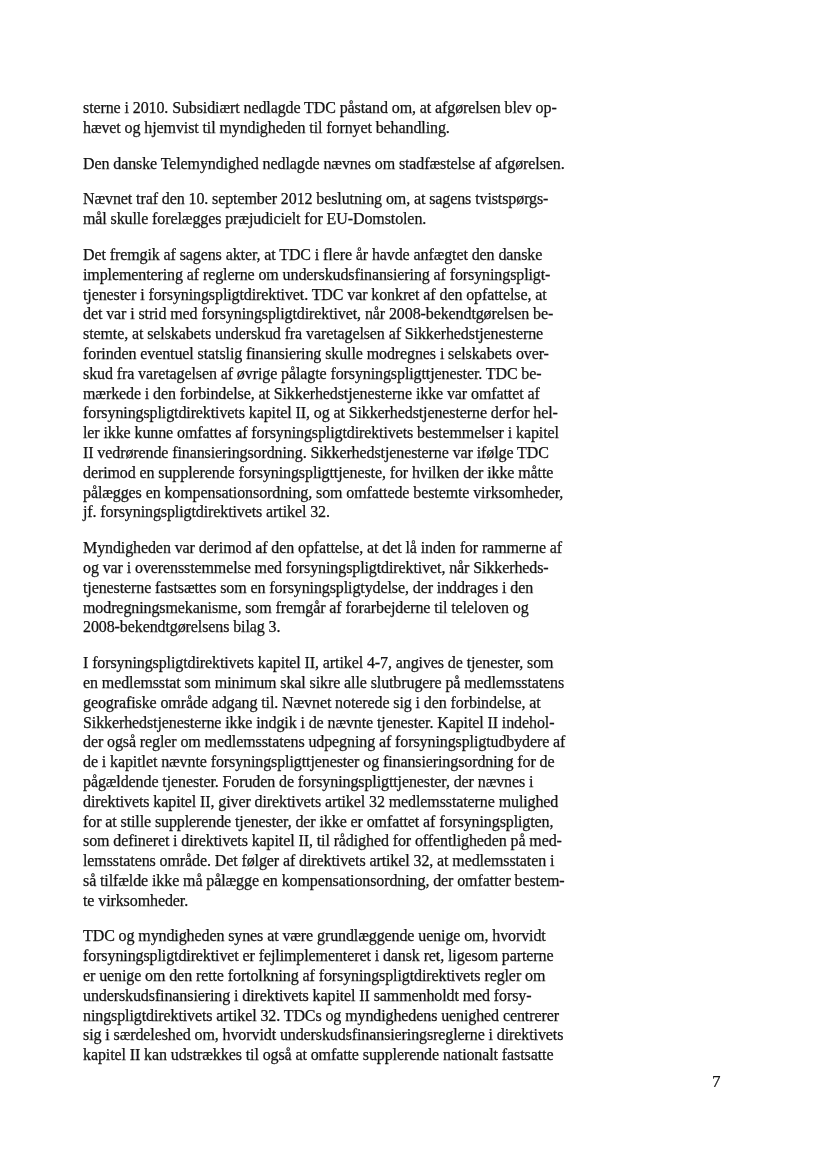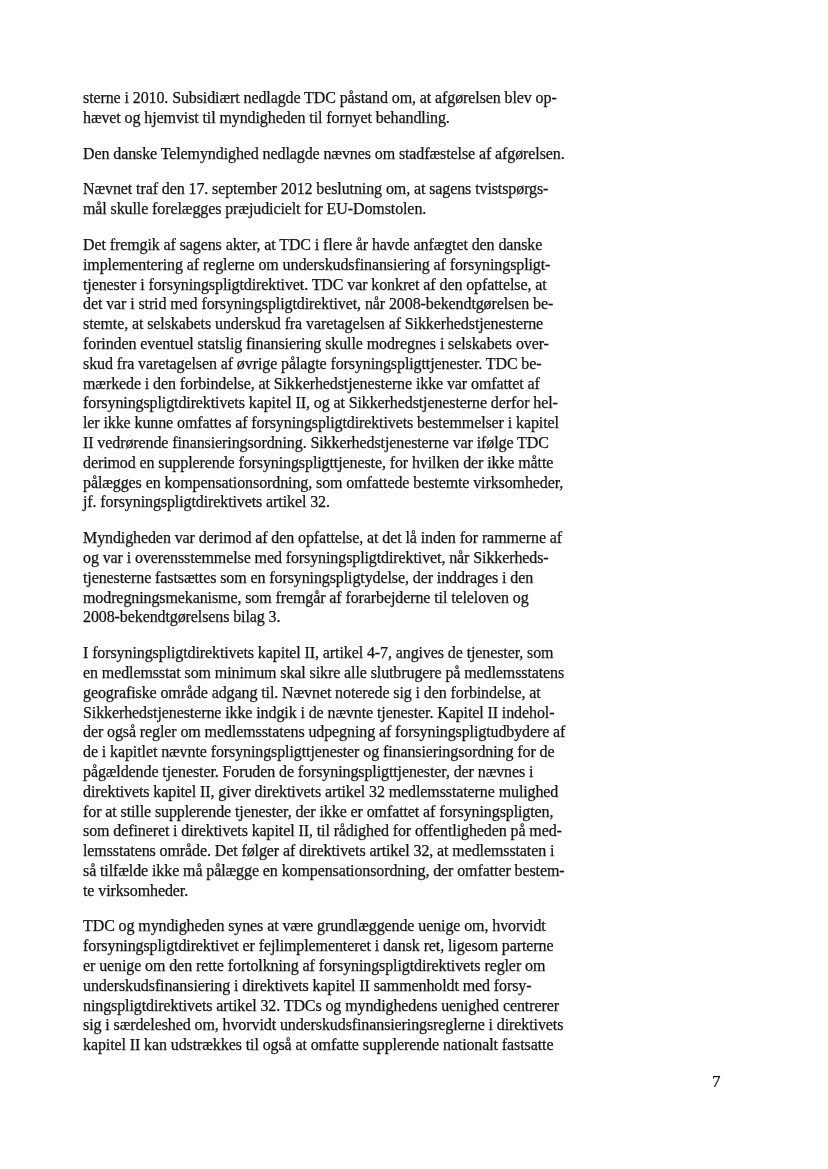--- a/index.html
+++ b/index.html
@@ -16,21 +16,21 @@
     font-family: "Liberation Serif", "DejaVu Serif", serif;
     color: #141414;
   }
   .doc-body {
     position: absolute;
     left: 83px;
     top: 88px;
     width: 560px;
   }
   .doc-body p {
-    margin: 0 0 16px 0;
+    margin: 10px 0 16px 0;
     font-size: 16px;
     line-height: 19.8px;
     letter-spacing: -0.1px;
     white-space: pre;           
     -webkit-text-stroke: 0.25px #141414;  
   }
   .page-number {
     position: absolute;
     left: 712px;
     top: 1072px;
@@ -40,21 +40,21 @@
   }
 </style>
 </head>
 <body>
 
 <div class="page">
   <div class="doc-body">
     <p>sterne i 2010. Subsidiært nedlagde TDC påstand om, at afgørelsen blev op-
 hævet og hjemvist til myndigheden til fornyet behandling.</p>
     <p>Den danske Telemyndighed nedlagde nævnes om stadfæstelse af afgørelsen.</p>
-    <p>Nævnet traf den 17. september 2012 beslutning om, at sagens tvistspørgs-
+    <p>Nævnet traf den 10. september 2012 beslutning om, at sagens tvistspørgs-
 mål skulle forelægges præjudicielt for EU-Domstolen.</p>
     <p>Det fremgik af sagens akter, at TDC i flere år havde anfægtet den danske
 implementering af reglerne om underskudsfinansiering af forsyningspligt-
 tjenester i forsyningspligtdirektivet. TDC var konkret af den opfattelse, at
 det var i strid med forsyningspligtdirektivet, når 2008-bekendtgørelsen be-
 stemte, at selskabets underskud fra varetagelsen af Sikkerhedstjenesterne
 forinden eventuel statslig finansiering skulle modregnes i selskabets over-
 skud fra varetagelsen af øvrige pålagte forsyningspligttjenester. TDC be-
 mærkede i den forbindelse, at Sikkerhedstjenesterne ikke var omfattet af
 forsyningspligtdirektivets kapitel II, og at Sikkerhedstjenesterne derfor hel-

